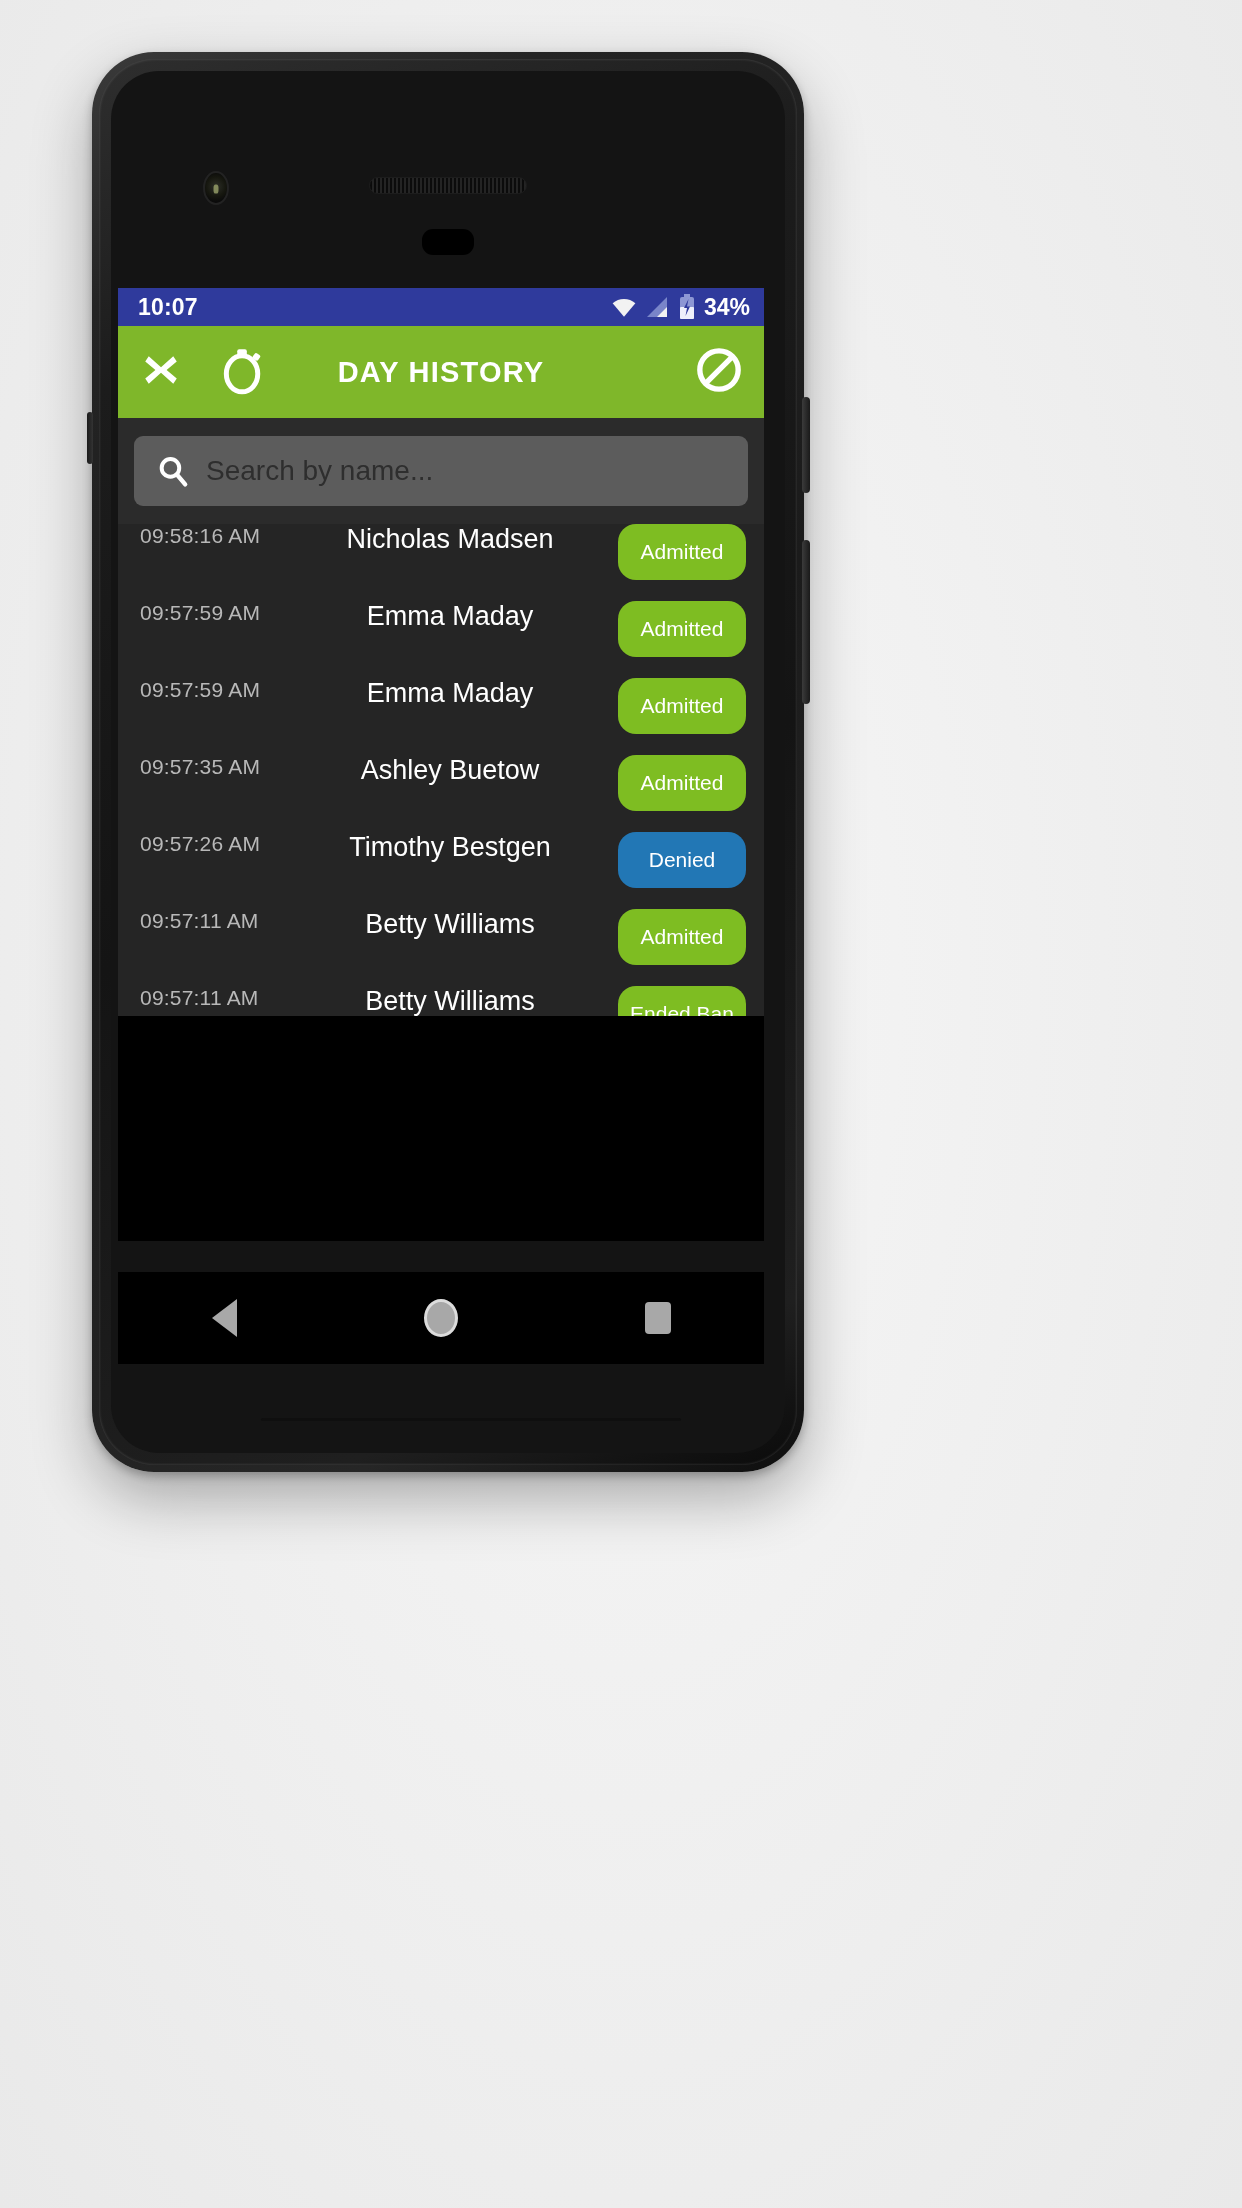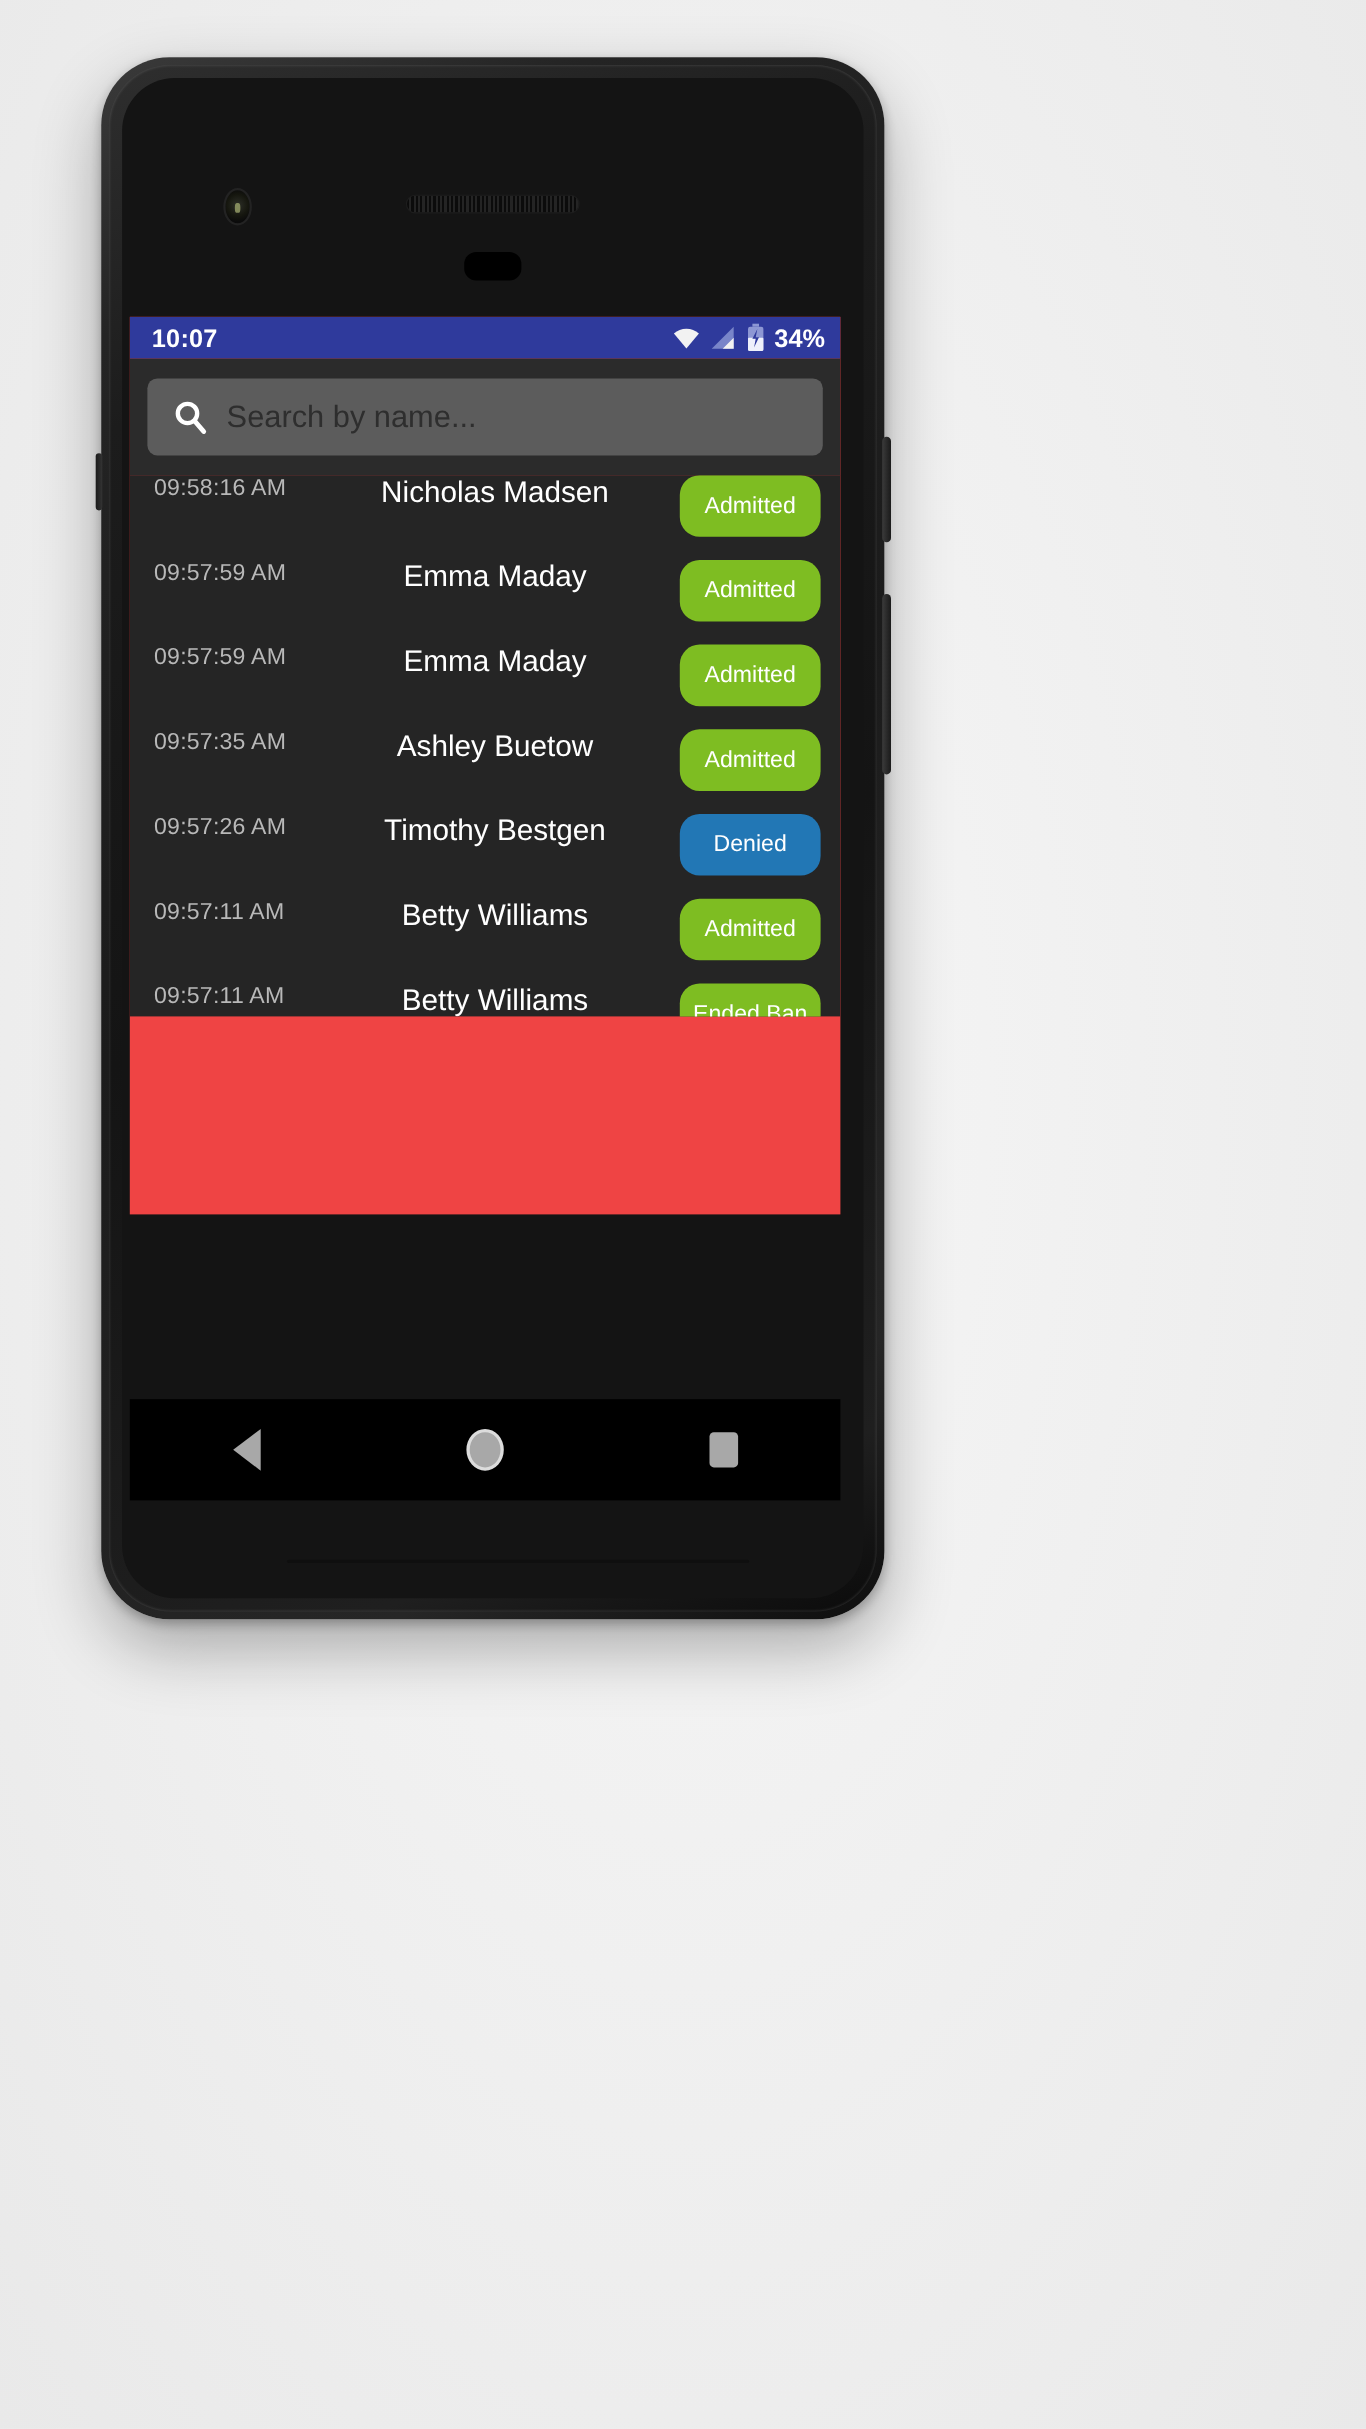--- a/index.html
+++ b/index.html
@@ -87,22 +87,22 @@
   .bottom-antenna {
     position: absolute; left: 150px; bottom: 32px;
     width: 420px; height: 3px; background: #0c0c0c; border-radius:2px;
     opacity:.6;
   }
 
   
   .screen {
     position: absolute;
     left: 118px; top: 288px;
-    width: 646px; height: 816px;
-    background: #ef4444;
+    width: 646px; height: 953px;
+    background: #000000;
     overflow: hidden;
   }
 
   
   .statusbar {
     height: 38px;
     background: #2f3a9c;
     display: flex; align-items: center;
     padding: 0 14px 0 20px;
     color: #ffffff;
@@ -284,20 +284,41 @@
         <rect x="5" y="0" width="6" height="3" fill="#8d97d4"></rect>
         <rect x="1" y="3" width="14" height="22" rx="2" fill="#8d97d4"></rect>
         <rect x="1" y="13" width="14" height="12" rx="1" fill="#eef0fb"></rect>
         <path d="M9.5 5 L5 14 L8 14 L6.5 22 L11 12.5 L8 12.5 Z" fill="#2f3a9c"></path>
       </svg>
       <div class="status-battery-text">34%</div>
     </div>
   </div>
 
 
+  <div class="greenbar">
+    <div class="gb-icon close">
+      <svg width="42" height="42" viewBox="0 0 24 24">
+        <path d="M5 4.2 L12 10.4 L19 4.2 L21 7.2 L15.2 12 L21 16.8 L19 19.8 L12 13.6 L5 19.8 L3 16.8 L8.8 12 L3 7.2 Z" fill="#ffffff"></path>
+      </svg>
+    </div>
+    <div class="gb-icon timer">
+      <svg width="46" height="50" viewBox="0 0 24 26">
+        <ellipse cx="11.5" cy="15" rx="8.2" ry="9.4" fill="none" stroke="#ffffff" stroke-width="2.6"></ellipse>
+        <rect x="9" y="2.2" width="5" height="3.4" rx="1" fill="#ffffff"></rect>
+        <rect x="17.4" y="4.4" width="3.4" height="3.4" rx="1" transform="rotate(35 19 6)" fill="#ffffff"></rect>
+      </svg>
+    </div>
+    <div class="gb-title">DAY HISTORY</div>
+    <div class="gb-icon ban">
+      <svg width="46" height="46" viewBox="0 0 24 24">
+        <circle cx="12" cy="12" r="10" fill="none" stroke="#ffffff" stroke-width="2.8"></circle>
+        <line x1="5.4" y1="18.6" x2="18.6" y2="5.4" stroke="#ffffff" stroke-width="2.8"></line>
+      </svg>
+    </div>
+  </div>
 
   <div class="search-wrap">
     <div class="search-box">
       <svg width="34" height="34" viewBox="0 0 24 24">
         <circle cx="10.2" cy="9.8" r="6.2" fill="none" stroke="#ffffff" stroke-width="2.8"></circle>
         <line x1="14.8" y1="14.6" x2="20.6" y2="21.4" stroke="#ffffff" stroke-width="3.1" stroke-linecap="round"></line>
       </svg>
       <span class="search-text">Search by name...</span>
     </div>
   </div>

